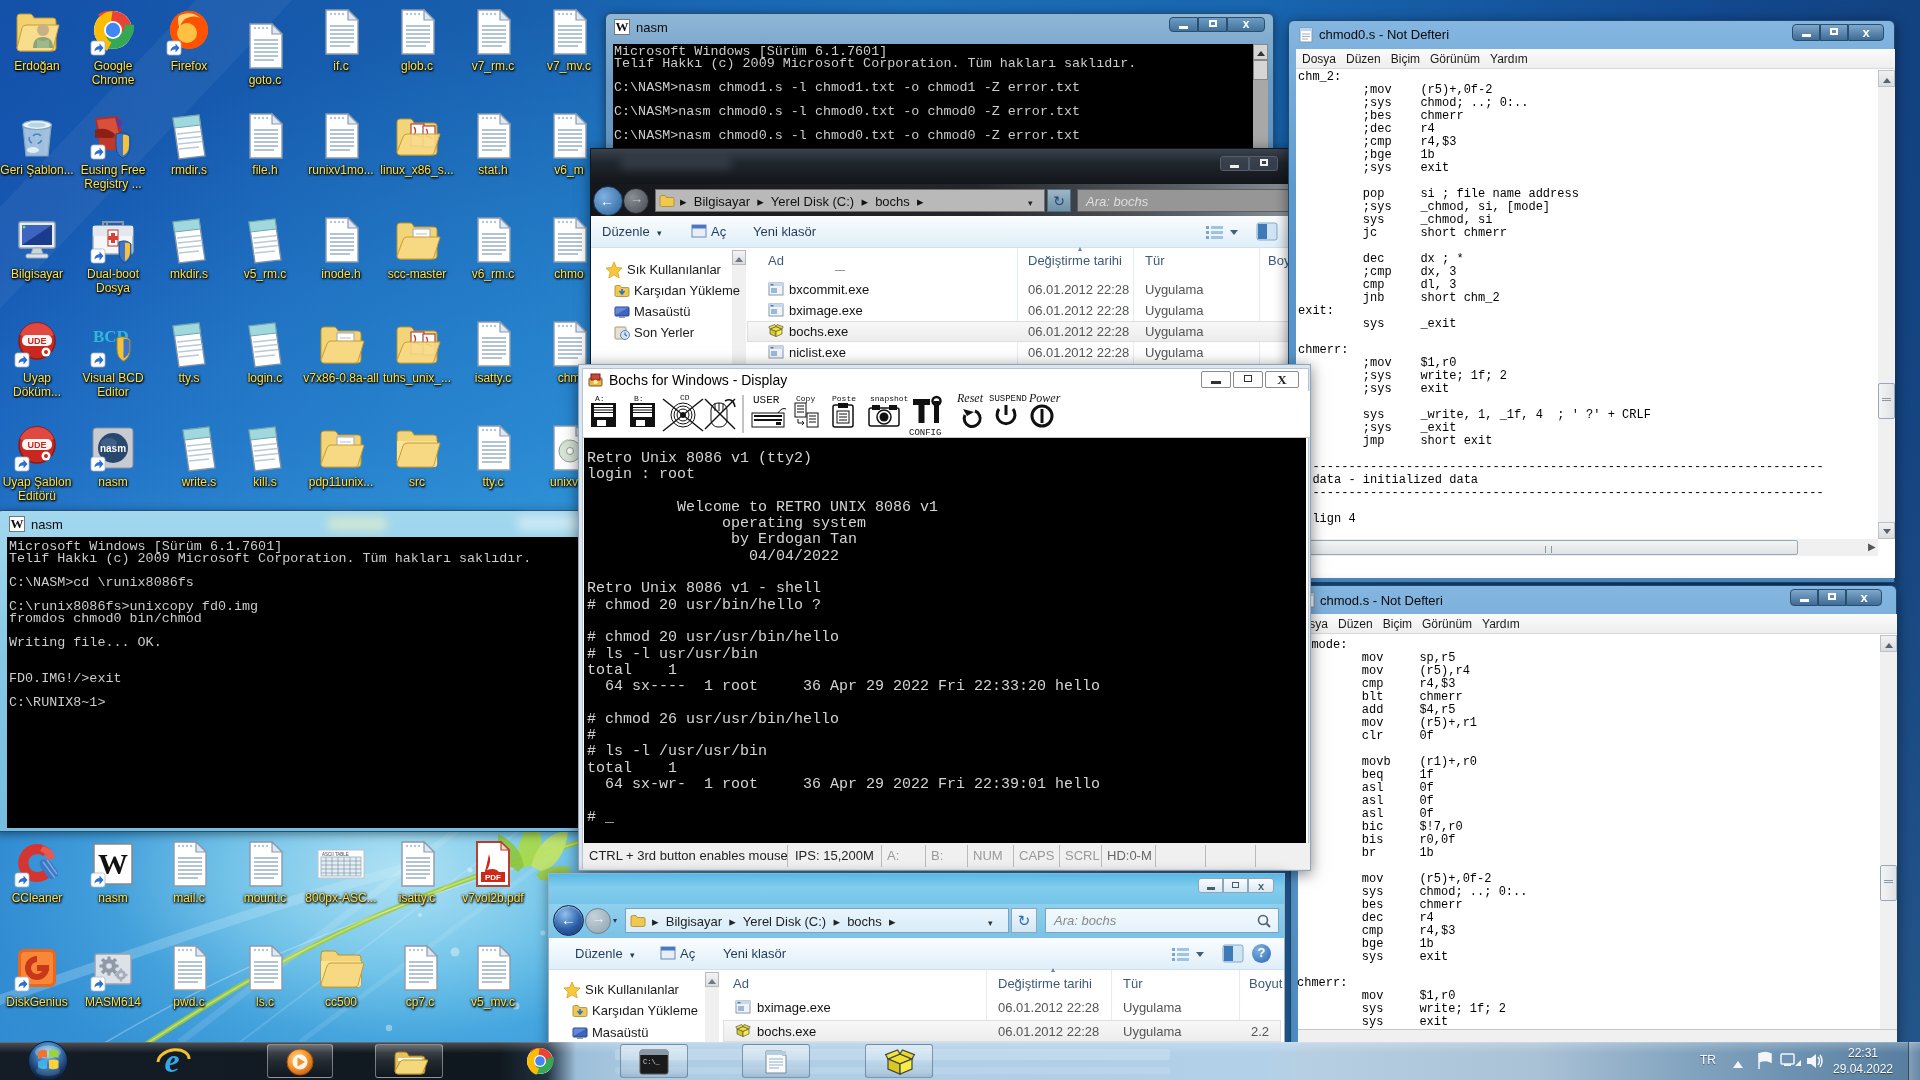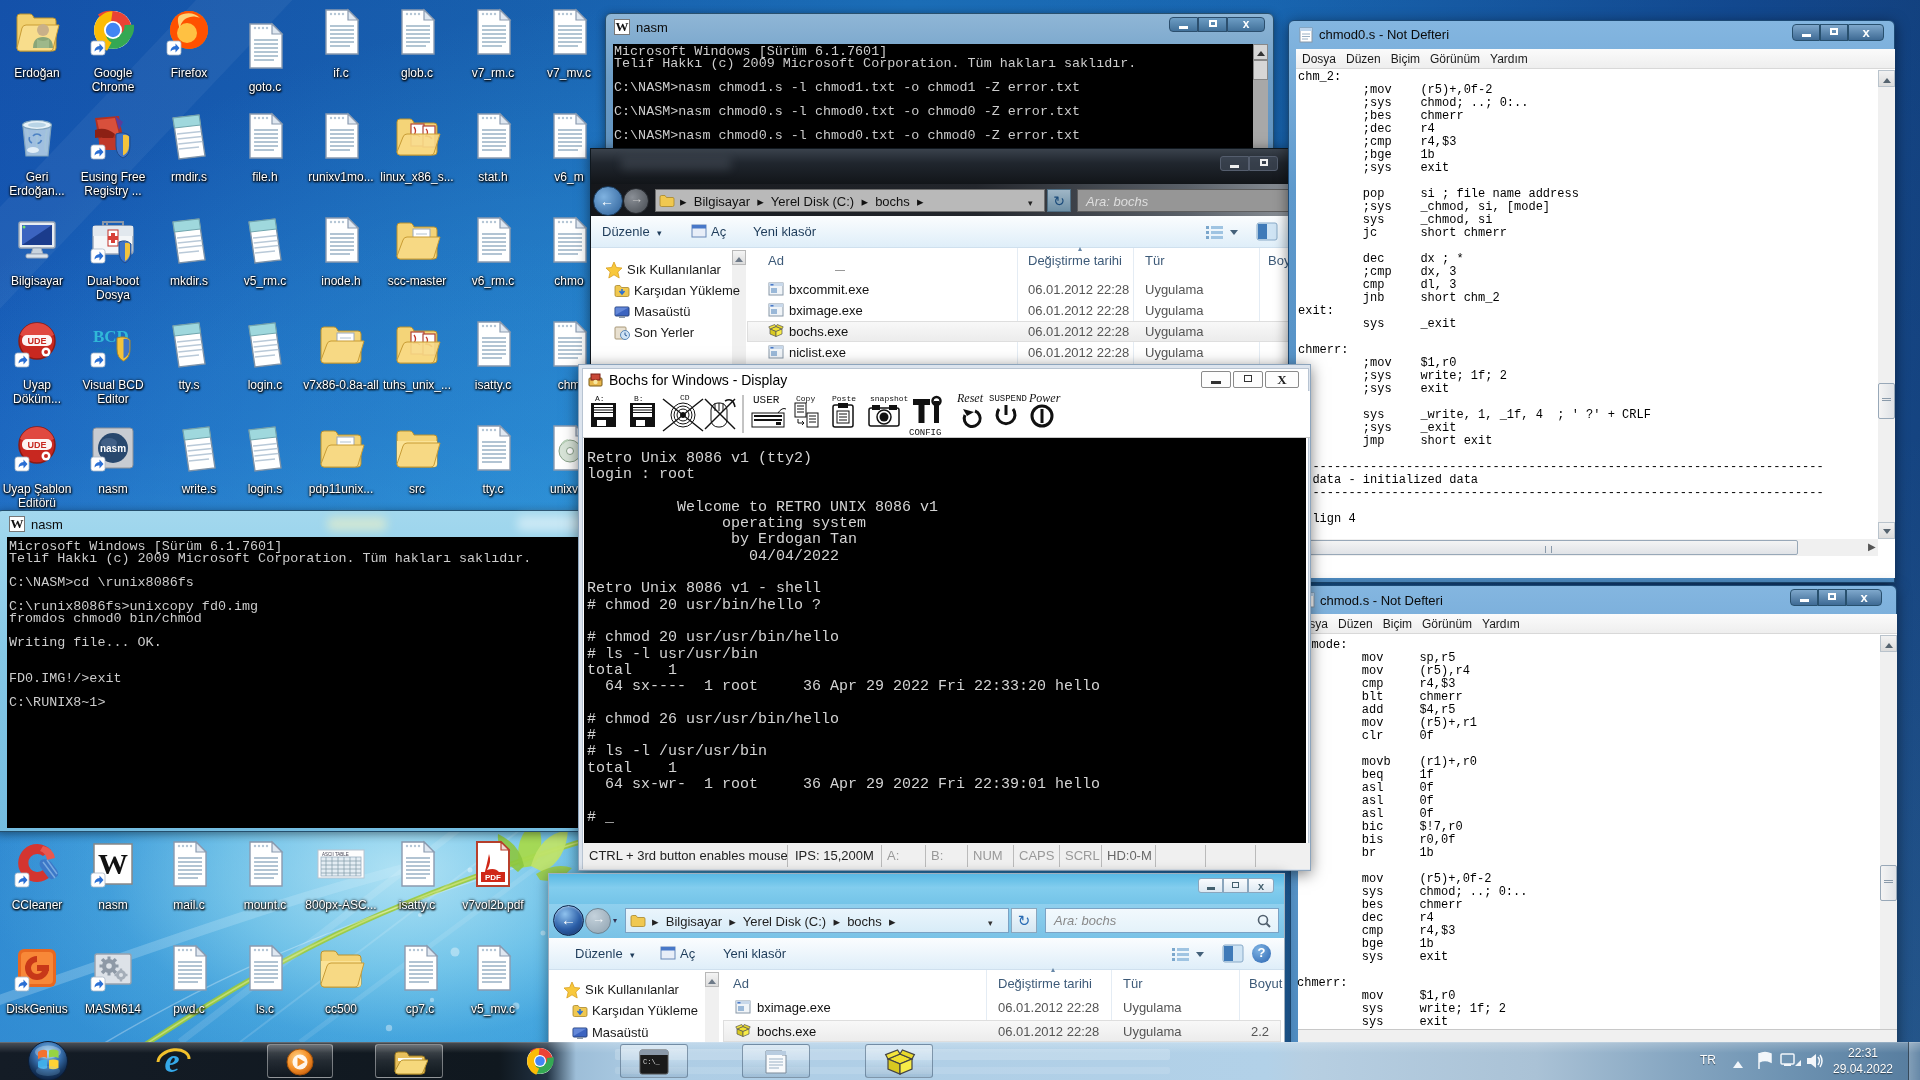--- a/index.html
+++ b/index.html
@@ -7,21 +7,21 @@
 .abs{position:absolute}
 #wall{position:absolute;left:0;top:0;width:1920px;height:1080px;
 background:
 radial-gradient(ellipse 420px 240px at 400px 870px, rgba(205,242,250,.8) 0%, rgba(160,225,244,.55) 42%, rgba(110,195,235,.25) 70%, rgba(0,0,0,0) 100%),
 radial-gradient(ellipse 1300px 700px at 380px 930px, rgba(72,188,234,.6) 0%, rgba(58,162,226,.42) 45%, rgba(46,132,210,.18) 72%, rgba(0,0,0,0) 100%),
 radial-gradient(ellipse 900px 650px at 640px 560px, rgba(60,178,234,.5) 0%, rgba(55,165,228,.25) 55%, rgba(0,0,0,0) 85%),
 linear-gradient(180deg, rgba(0,10,40,.10) 0%, rgba(0,0,0,0) 40%, rgba(110,195,238,.17) 100%),
 linear-gradient(103deg, #1659b8 0%, #1a68bc 22%, #1e78c6 42%, #1b70c0 58%, #144f9a 80%, #15437f 94%, #164076 100%);}
 .dicon{position:absolute;width:76px;text-align:center}
 .dicon svg{display:block;margin:0 auto}
-.dlbl{margin-top:10px;font-size:12px;line-height:14px;color:#ffffff;text-shadow:0 1px 2px rgba(0,0,0,1),0 0 3px rgba(0,0,0,.95),1px 1px 2px rgba(0,0,0,.9)}
+.dlbl{margin-top:3px;font-size:12px;line-height:14px;color:#fde047;text-shadow:0 1px 2px rgba(0,0,0,1),0 0 3px rgba(0,0,0,.95),1px 1px 2px rgba(0,0,0,.9)}
 
 .constext{font-family:"Liberation Mono",monospace;color:#cccccc;white-space:pre}
 
 .npText{font-family:"Liberation Mono",monospace;font-size:12px;line-height:13px;color:#000;white-space:pre}
 .menu{font-size:12px;color:#1a1a1a}
 </style>
 </head>
 <body>
 <div id="wall"></div>
 <svg class="abs" style="left:0;top:0" width="1920" height="1080">
@@ -324,21 +324,21 @@
 <div class="dicon" style="left:531px;top:8px">
     <svg width="48" height="48">
       <use href="#i-doc"></use>
     </svg>
     <div class="dlbl">v7_mv.c</div>
   </div>
 <div class="dicon" style="left:-1px;top:112px">
     <svg width="48" height="48">
       <use href="#i-bin"></use>
     </svg>
-    <div class="dlbl">Geri Erdoğan...</div>
+    <div class="dlbl">Geri Şablon...</div>
   </div>
 <div class="dicon" style="left:75px;top:112px">
     <svg width="48" height="48">
       <use href="#i-eusing"></use>
     </svg>
     <div class="dlbl">Eusing Free Registry ...</div>
   </div>
 <div class="dicon" style="left:151px;top:112px">
     <svg width="48" height="48">
       <use href="#i-sdoc"></use>
@@ -486,21 +486,21 @@
 <div class="dicon" style="left:161px;top:424px">
     <svg width="48" height="48">
       <use href="#i-sdoc"></use>
     </svg>
     <div class="dlbl">write.s</div>
   </div>
 <div class="dicon" style="left:227px;top:424px">
     <svg width="48" height="48">
       <use href="#i-sdoc"></use>
     </svg>
-    <div class="dlbl">login.s</div>
+    <div class="dlbl">kill.s</div>
   </div>
 <div class="dicon" style="left:303px;top:424px">
     <svg width="48" height="48">
       <use href="#i-folderdoc"></use>
     </svg>
     <div class="dlbl">pdp11unix...</div>
   </div>
 <div class="dicon" style="left:379px;top:424px">
     <svg width="48" height="48">
       <use href="#i-folder"></use>

